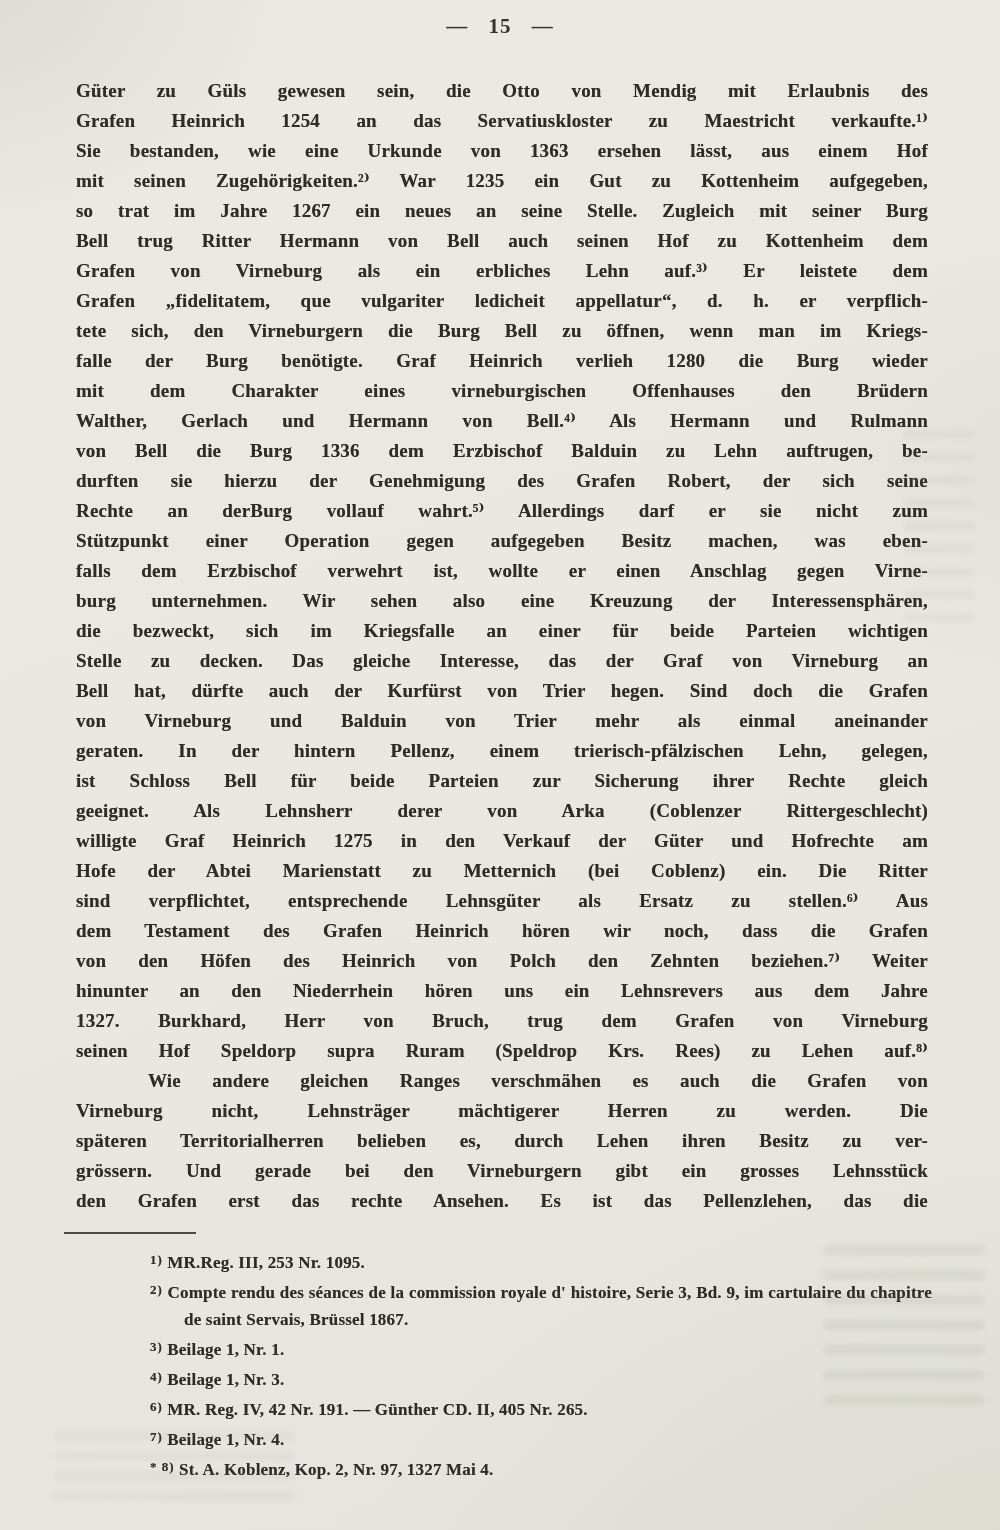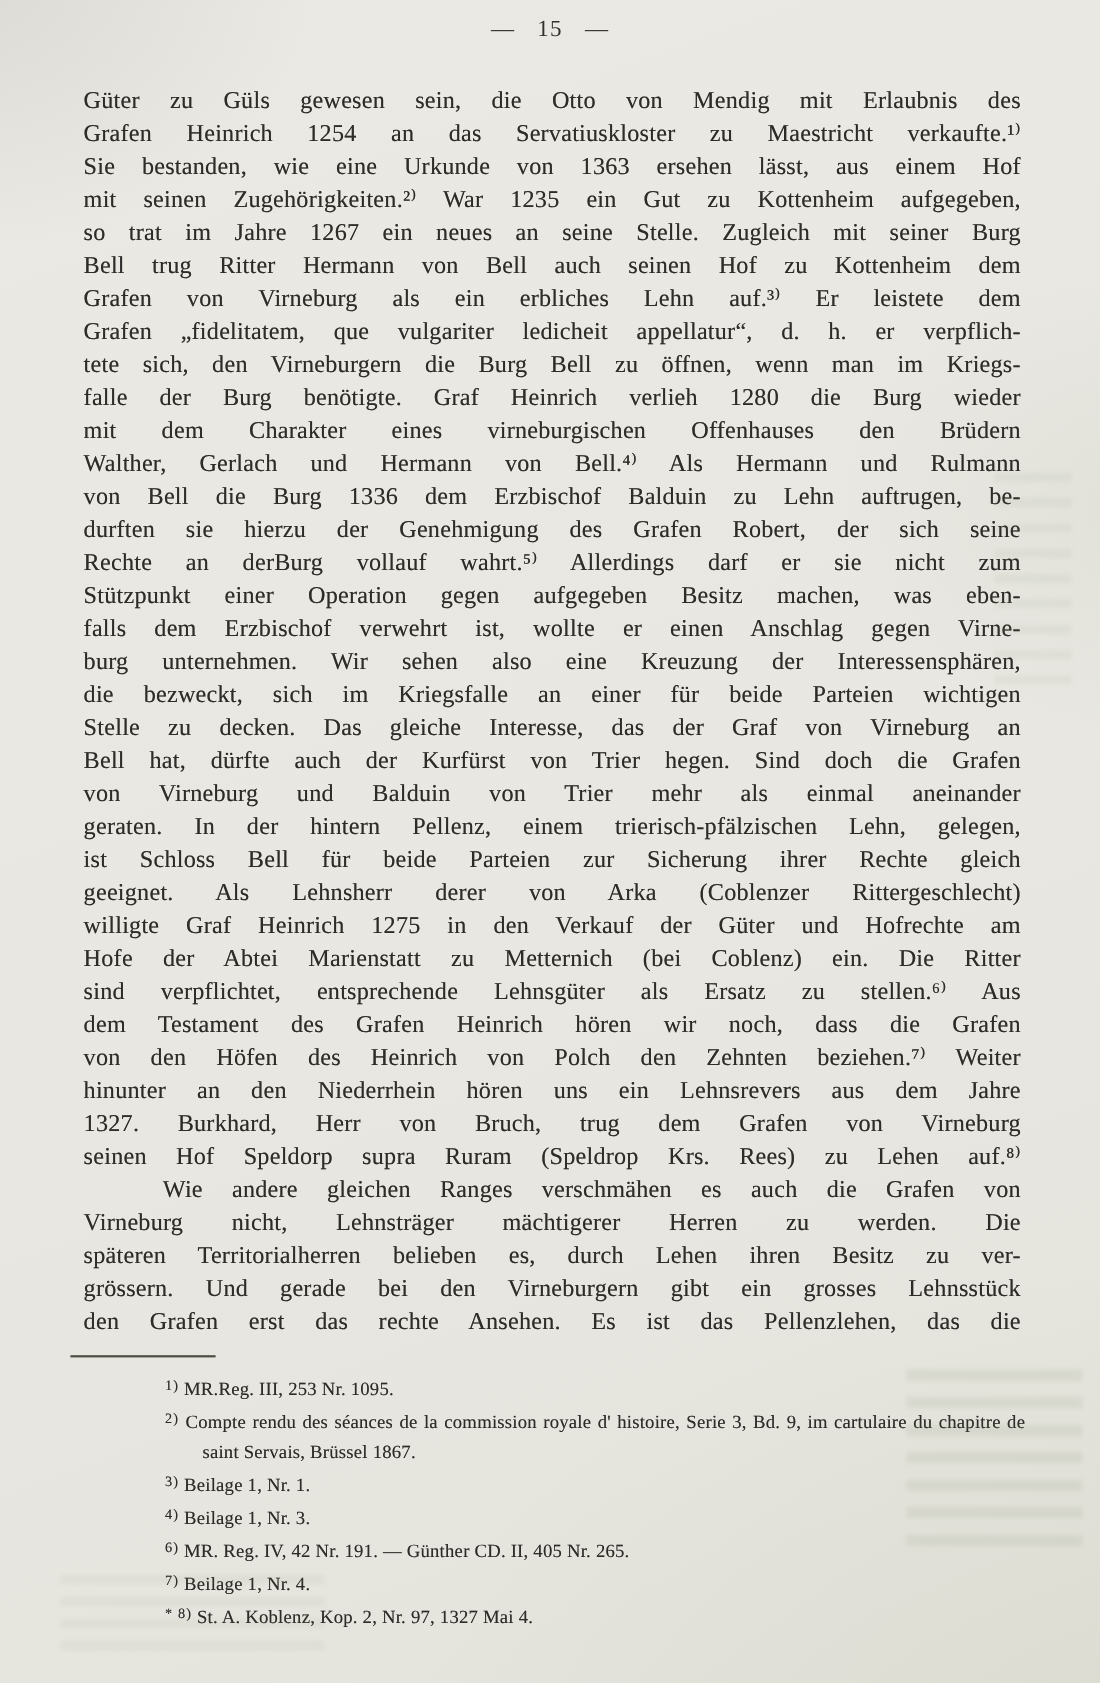--- a/index.html
+++ b/index.html
@@ -11,34 +11,35 @@
     background: #e9e8e3;
     overflow: hidden;
   }
   .page {
     position: absolute; inset: 0;
     background:
       radial-gradient(140% 60% at 110% 108%, rgba(128,138,100,0.10), transparent 55%),
       radial-gradient(55% 28% at -4% -2%, rgba(60,60,55,0.09), transparent 60%),
       radial-gradient(40% 20% at 104% 30%, rgba(110,120,90,0.06), transparent 70%),
       linear-gradient(160deg, #eae9e4 0%, #e8e7e1 55%, #e4e3dc 100%);
+    font-weight: bold;
   }
   .page-number {
     position: absolute; top: 14px; left: 0; right: 0;
     text-align: center;
     font-size: 21px;
     word-spacing: 14px;
     letter-spacing: 1px;
     color: #35332e;
   }
   .text-block {
     position: absolute; left: 76px; top: 76px; width: 852px;
   }
   .para {
-    font-size: 22px;
+    font-size: 19px;
     line-height: 30px;
     letter-spacing: 0.2px;
     text-shadow: 0 0 0.5px rgba(46,44,41,0.55);
   }
   .tline {
     text-align: justify;
     text-align-last: justify;
     -moz-text-align-last: justify;
   }
   .indent-first .tline:first-child { padding-left: 72px; }

